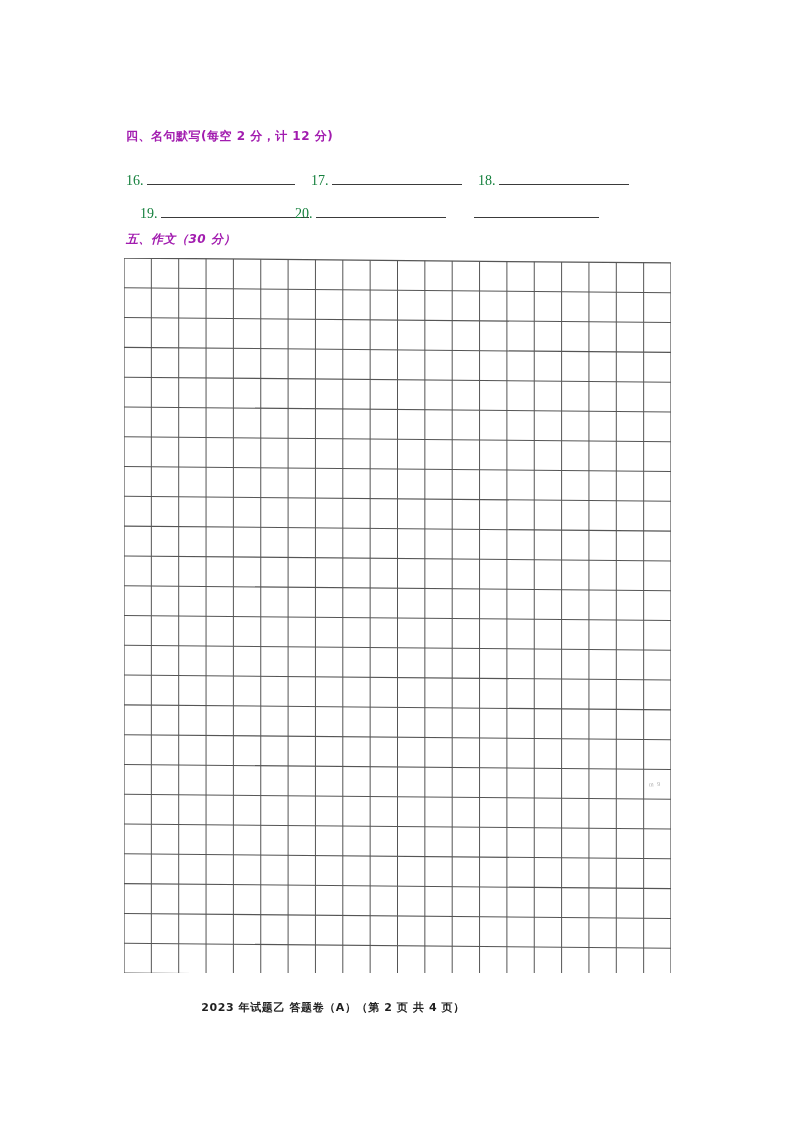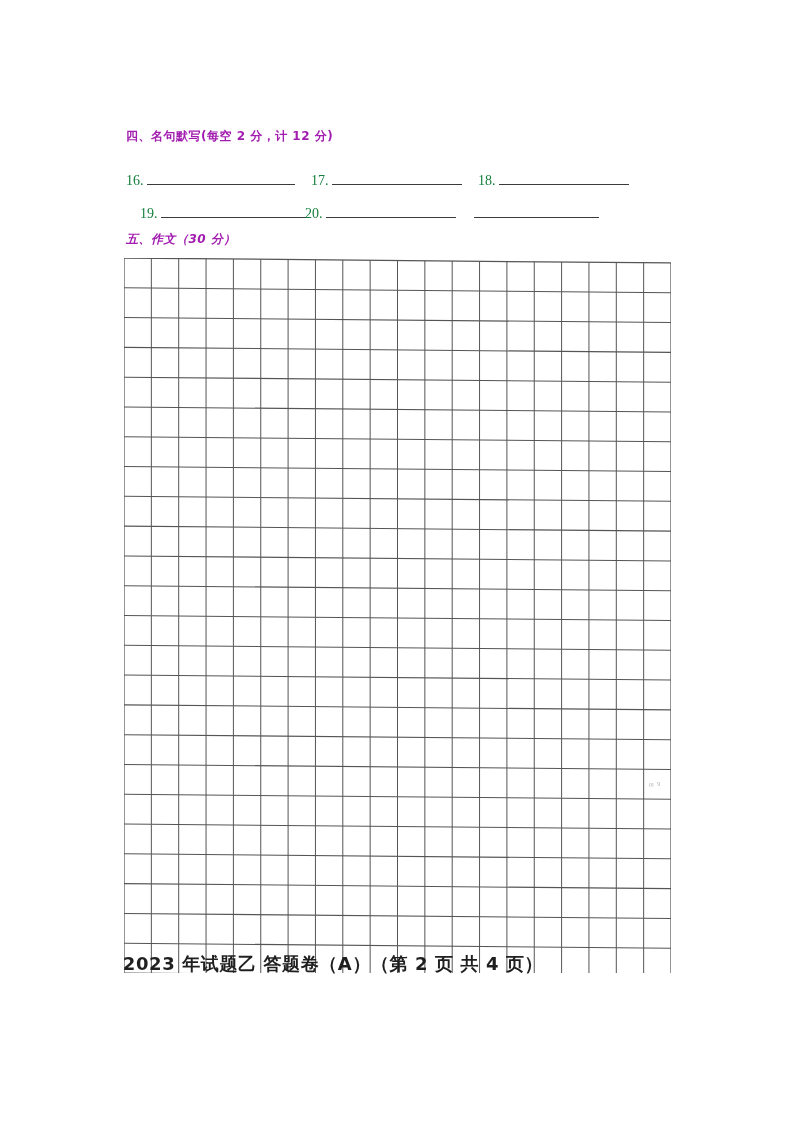--- a/index.html
+++ b/index.html
@@ -88,25 +88,25 @@
     letter-spacing: 1px;
     transform: rotate(-1.2deg);
     opacity: 0.75;
     pointer-events: none;
   }
 
   
   #footer {
     position: absolute;
     left: 0;
-    top: 952px;
+    top: 1000px;
     width: 666px;
     text-align: center;
     font-family: "DejaVu Sans", "Liberation Sans", sans-serif;
-    font-size: 18px;
+    font-size: 11px;
     font-weight: bold;
     color: #1f1f1f;
     letter-spacing: 0.6px;
     white-space: nowrap;
   }
 </style>
 </head>
 <body>
 
 <div id="page">
@@ -126,21 +126,21 @@
       <span class="blank-num">18.</span>
       <span class="blank-line" style="width:130px;"></span>
     </div>
   </div>
 
   <div class="blank-row" id="blank-row-2">
     <div class="blank-item" style="left:0px;margin-left:14px;">
       <span class="blank-num">19.</span>
       <span class="blank-line" style="width:148px;"></span>
     </div>
-    <div class="blank-item" style="left:179px;">
+    <div class="blank-item" style="left:169px;">
       <span class="blank-num">20.</span>
       <span class="blank-line" style="width:130px;"></span>
     </div>
     <div class="blank-item" style="left:345px;">
       <span class="blank-num"></span>
       <span class="blank-line" style="width:125px;"></span>
     </div>
   </div>
 
   <div class="section-heading" id="heading-five">五、作文（30 分）</div>

